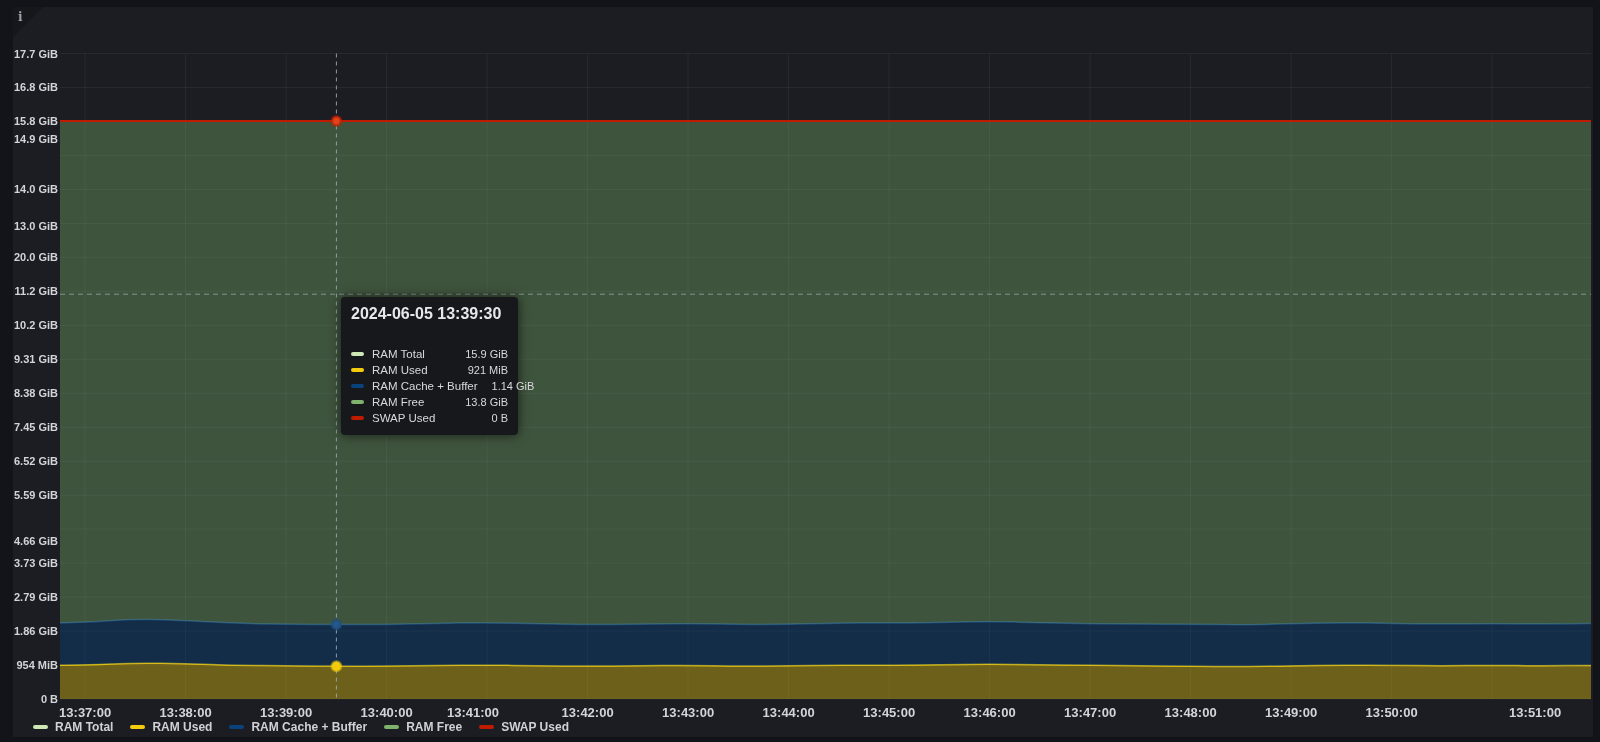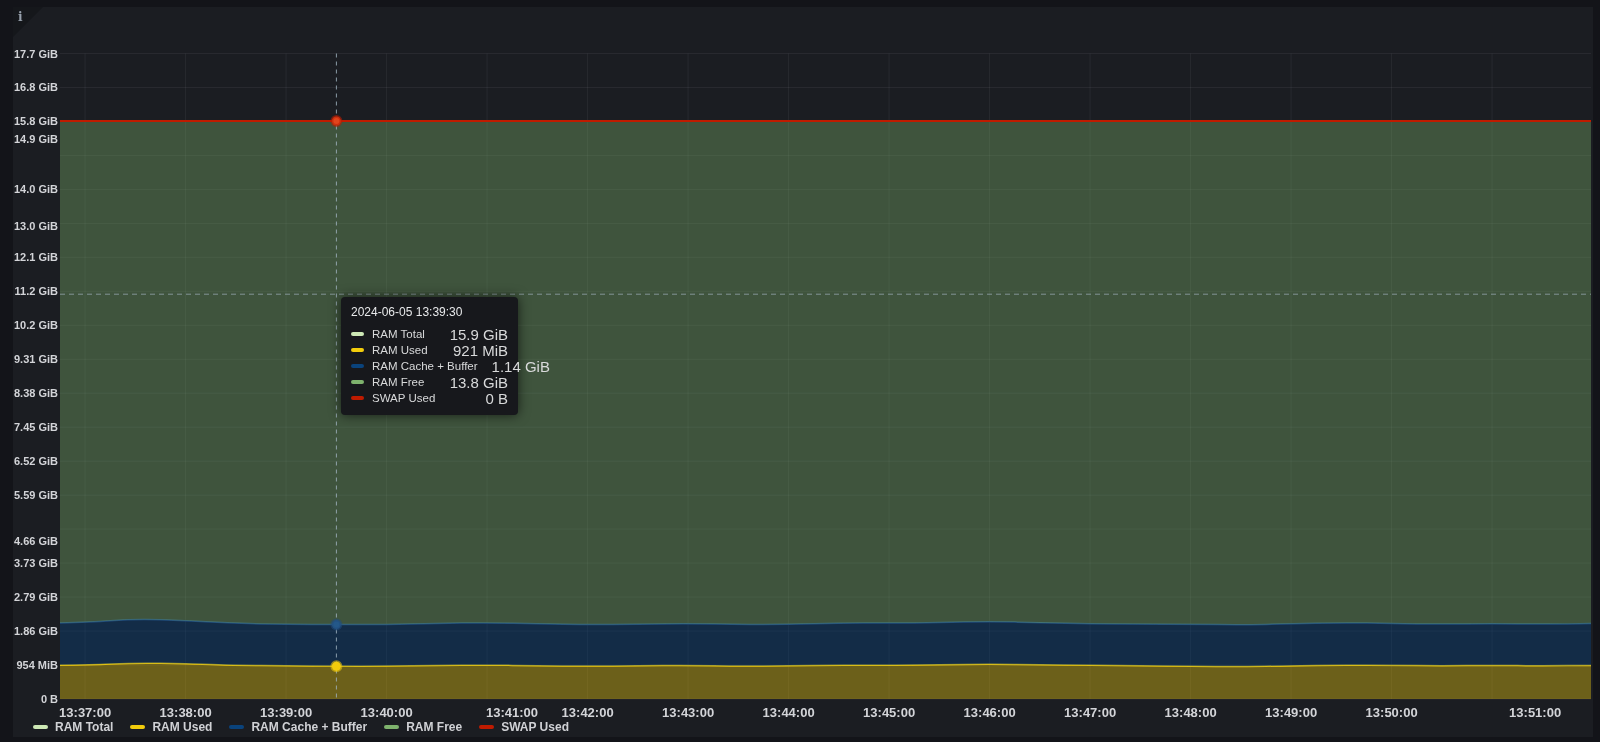--- a/index.html
+++ b/index.html
@@ -19,25 +19,25 @@
   #y-axis{position:absolute;left:0;top:0;width:45px;height:100%;}
   #x-axis{position:absolute;left:0;top:698px;width:100%;height:16px;}
   
   #legend{position:absolute;left:20px;top:712px;display:flex;align-items:center;height:16px;}
   .legend-item{display:flex;align-items:center;margin-right:17px;cursor:pointer;}
   .legend-swatch{width:15px;height:4px;border-radius:2px;margin-right:7px;}
   .legend-label{font-size:12px;font-weight:700;color:#d0d1d5;}
   
   #tooltip{position:absolute;left:328px;top:290px;width:157px;background:#17181c;border-radius:4px;
     padding:8px 10px 9px 10px;box-shadow:0 0 12px rgba(0,0,0,.65);z-index:10;}
-  #tooltip-timestamp{font-size:12px;font-weight:400;color:#e7e8ea;margin-bottom:7px;white-space:nowrap;}
+  #tooltip-timestamp{font-size:16px;font-weight:700;color:#e7e8ea;margin-bottom:23px;white-space:nowrap;}
   .tt-row{display:flex;align-items:center;height:16px;}
   .tt-swatch{width:13px;height:4px;border-radius:2px;margin-right:8px;flex:none;}
   .tt-name{font-size:11.5px;color:#d8d9da;white-space:nowrap;}
-  .tt-value{font-size:15px;color:#d8d9da;margin-left:auto;padding-left:14px;white-space:nowrap;}
+  .tt-value{font-size:11px;color:#d8d9da;margin-left:auto;padding-left:14px;white-space:nowrap;}
   #chart-svg{position:absolute;left:0;top:0;}
 </style>
 </head>
 <body>
 
 <div id="panel">
   <div id="info-corner"></div>
   <div id="info-glyph">i</div>
 
   <svg id="chart-svg" width="1580" height="730">
@@ -104,41 +104,41 @@
       </g>
     </svg>
 
   <div id="y-axis">
       <div class="y-label" style="top: 46.5px;">17.7 GiB</div>
       <div class="y-label" style="top: 80.4737px;">16.8 GiB</div>
       <div class="y-label" style="top: 114.447px;">15.8 GiB</div>
       <div class="y-label" style="top: 132px;">14.9 GiB</div>
       <div class="y-label" style="top: 182.395px;">14.0 GiB</div>
       <div class="y-label" style="top: 219px;">13.0 GiB</div>
-      <div class="y-label" style="top: 250.342px;">12.1 GiB</div>
+      <div class="y-label" style="top: 250.342px;">20.0 GiB</div>
       <div class="y-label" style="top: 284.316px;">11.2 GiB</div>
       <div class="y-label" style="top: 318.289px; margin-left: 44px;">10.2 GiB</div>
       <div class="y-label" style="top: 352.263px;">9.31 GiB</div>
       <div class="y-label" style="top: 386.237px;">8.38 GiB</div>
       <div class="y-label" style="top: 420.211px;">7.45 GiB</div>
       <div class="y-label" style="top: 454.184px;">6.52 GiB</div>
       <div class="y-label" style="top: 488.158px;">5.59 GiB</div>
       <div class="y-label" style="top: 522.132px; margin-top: 12px;">4.66 GiB</div>
       <div class="y-label" style="top: 556.105px;">3.73 GiB</div>
       <div class="y-label" style="top: 590.079px;">2.79 GiB</div>
       <div class="y-label" style="top: 624.053px;">1.86 GiB</div>
       <div class="y-label" style="top: 658.026px;">954 MiB</div>
       <div class="y-label" style="top: 692px;">0 B</div>
     </div>
   <div id="x-axis">
       <div class="x-label" style="left: 72.125px;">13:37:00</div>
       <div class="x-label" style="left: 172.625px;">13:38:00</div>
       <div class="x-label" style="left: 273.125px; text-align: right;">13:39:00</div>
       <div class="x-label" style="left: 373.625px;">13:40:00</div>
-      <div class="x-label" style="left: 499px;">13:41:00</div>
+      <div class="x-label" style="left: 460px;">13:41:00</div>
       <div class="x-label" style="left: 574.625px;">13:42:00</div>
       <div class="x-label" style="left: 675.125px;">13:43:00</div>
       <div class="x-label" style="left: 775.625px;">13:44:00</div>
       <div class="x-label" style="left: 876.125px;">13:45:00</div>
       <div class="x-label" style="left: 976.625px;">13:46:00</div>
       <div class="x-label" style="left: 1077.12px;">13:47:00</div>
       <div class="x-label" style="left: 1177.62px;">13:48:00</div>
       <div class="x-label" style="left: 1278.12px;">13:49:00</div>
       <div class="x-label" style="left: 1378.62px;">13:50:00</div>
       <div class="x-label" style="left: 1479.12px; margin-left: 43px;">13:51:00</div>

